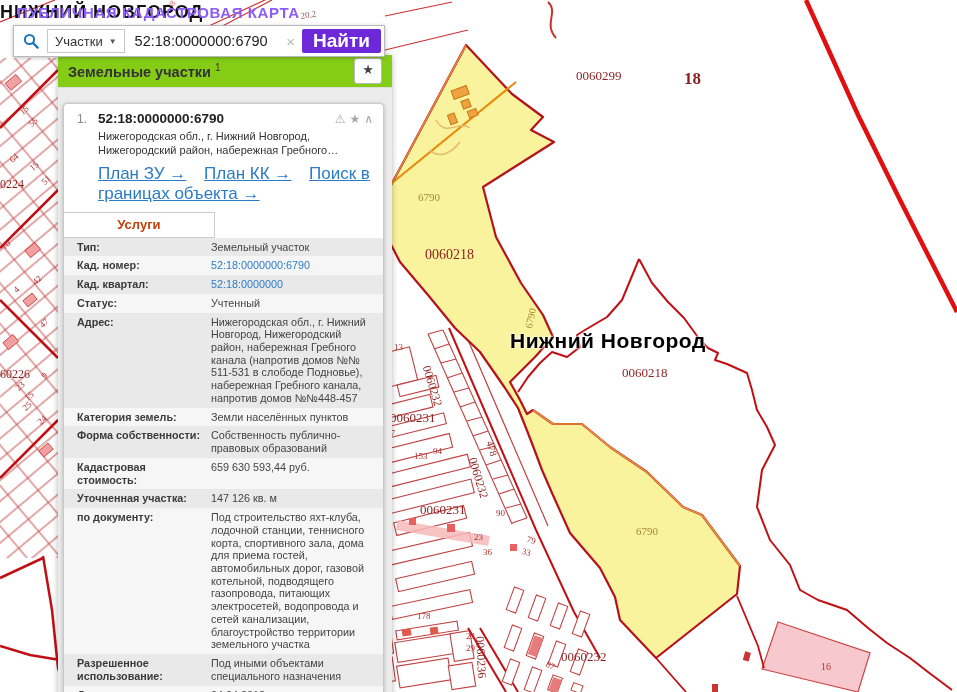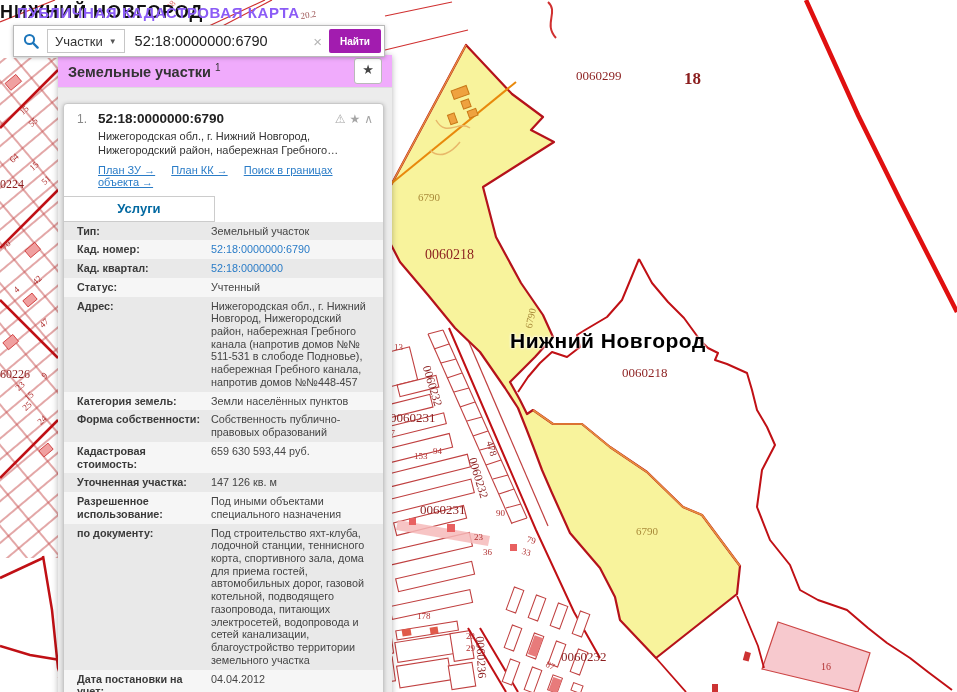--- a/index.html
+++ b/index.html
@@ -26,46 +26,46 @@
   .searchbar{position:absolute;left:13px;top:25px;width:370px;height:30px;background:#fff;
       border:1px solid #b9b9b9;box-shadow:0 1px 4px rgba(0,0,0,.25);z-index:4;
       display:flex;align-items:center;}
   .mag{width:16px;height:16px;margin:0 8px 0 9px;flex:none;}
   .cat-select{height:22px;border:1px solid #c6c6c6;background:#fff;display:flex;align-items:center;
       padding:0 7px;font-size:13px;color:#333;cursor:pointer;flex:none;}
   .cat-caret{font-size:8px;color:#555;margin-left:6px;}
   .q-input{flex:1;border:none;outline:none;font-size:14.5px;color:#222;padding:0 4px 0 10px;
       font-family:"Liberation Sans",sans-serif;min-width:0;background:transparent;}
   .clear-x{color:#b5b5b5;font-size:15px;padding:0 7px;cursor:pointer;flex:none;}
-  .find-btn{flex:none;height:24px;margin-right:3px;padding:0 11px;background:#a21caf;color:#fff;
-      border:none;border-radius:2px;font-size:10px;font-weight:bold;cursor:pointer;
+  .find-btn{flex:none;height:24px;margin-right:3px;padding:0 11px;background:#6d28d9;color:#fff;
+      border:none;border-radius:2px;font-size:19px;font-weight:bold;cursor:pointer;
       font-family:"Liberation Sans",sans-serif;}
   
   .panel{position:absolute;left:58px;top:55px;width:334px;z-index:3;background:#ececec;
       box-shadow:0 1px 6px rgba(0,0,0,.3);padding-bottom:10px;}
-  .panel-head{height:32px;background:#f0abfc;border-bottom:1px solid #ddd;display:flex;
+  .panel-head{height:32px;background:#84cc16;border-bottom:1px solid #ddd;display:flex;
       align-items:center;padding:0 10px;}
   .panel-title{font-size:14.5px;font-weight:bold;color:#333;flex:1;}
   .panel-title sup{font-size:10px;font-weight:normal;}
   .fav-btn{width:26px;height:24px;background:#fff;border:1px solid #b9b9b9;border-radius:3px;
       color:#444;font-size:13px;line-height:22px;text-align:center;cursor:pointer;}
   .card{margin:15px 8px 2px 5px;background:#fff;border:1px solid #c9c9c9;border-radius:4px;
       box-shadow:0 1px 4px rgba(0,0,0,.25);overflow:hidden;}
   .card-top{display:flex;padding:7px 10px 0 13px;align-items:baseline;}
   .idx{color:#888;font-size:12px;width:21px;flex:none;}
   .cadnum{font-size:13.5px;font-weight:bold;color:#222;flex:1;}
   .mini-icons{color:#a5a5a5;font-size:12px;flex:none;display:flex;gap:4px;}
   .mini-icons span{cursor:pointer;}
   .addr{padding:3px 12px 0 34px;font-size:11px;color:#333;line-height:1.3;}
-  .links{padding:6px 12px 8px 34px;font-size:11px;}
+  .links{padding:6px 12px 8px 34px;font-size:17px;}
   .links a{color:#2a7cc7;text-decoration:underline;margin-right:13px;cursor:pointer;}
   .tabs{display:flex;height:26px;}
   .tab{display:flex;align-items:center;justify-content:center;font-size:13px;font-weight:bold;cursor:pointer;}
   .tab.active{width:53%;background:#1b6dbb;color:#fff;}
-  .tab.plain{width:47%;background:#fff;color:#0369a1;border:1px solid #ccc;border-left:none;}
+  .tab.plain{width:47%;background:#fff;color:#c2410c;border:1px solid #ccc;border-left:none;}
   .irow{display:flex;padding:2px 8px 2px 13px;font-size:10.8px;line-height:1.18;}
   .irow:nth-child(odd){background:#e9e9e9;}
   .irow:nth-child(even){background:#f6f6f6;}
   .ilabel{width:128px;flex:none;font-weight:bold;color:#3a3a3a;padding:1px 6px 1px 0;}
   .ivalue{flex:1;color:#444;padding:1px 0;}
   .ivalue.link{color:#2a7cc7;}
 </style>
 </head>
 <body>
 
@@ -386,27 +386,27 @@
       </div>
       <div class="irow">
         <div class="ilabel">Кадастровая стоимость:</div>
         <div class="ivalue">659 630 593,44 руб.</div>
       </div>
       <div class="irow">
         <div class="ilabel">Уточненная участка:</div>
         <div class="ivalue">147 126 кв. м</div>
       </div>
       <div class="irow">
+        <div class="ilabel">по документу:</div>
+        <div class="ivalue">Под строительство яхт-клуба, лодочной станции, теннисного корта, спортивного зала, дома для приема гостей, автомобильных дорог, газовой котельной, подводящего газопровода, питающих электросетей, водопровода и сетей канализации, благоустройство территории земельного участка</div>
+      </div>
+      <div class="irow">
         <div class="ilabel">Разрешенное использование:</div>
         <div class="ivalue">Под иными объектами специального назначения</div>
       </div>
       <div class="irow">
-        <div class="ilabel">по документу:</div>
-        <div class="ivalue">Под строительство яхт-клуба, лодочной станции, теннисного корта, спортивного зала, дома для приема гостей, автомобильных дорог, газовой котельной, подводящего газопровода, питающих электросетей, водопровода и сетей канализации, благоустройство территории земельного участка</div>
-      </div>
-      <div class="irow">
         <div class="ilabel">Дата постановки на учет:</div>
         <div class="ivalue">04.04.2012</div>
       </div>
 
     </div>
   </div>
 </div>
 
 </body></html>

